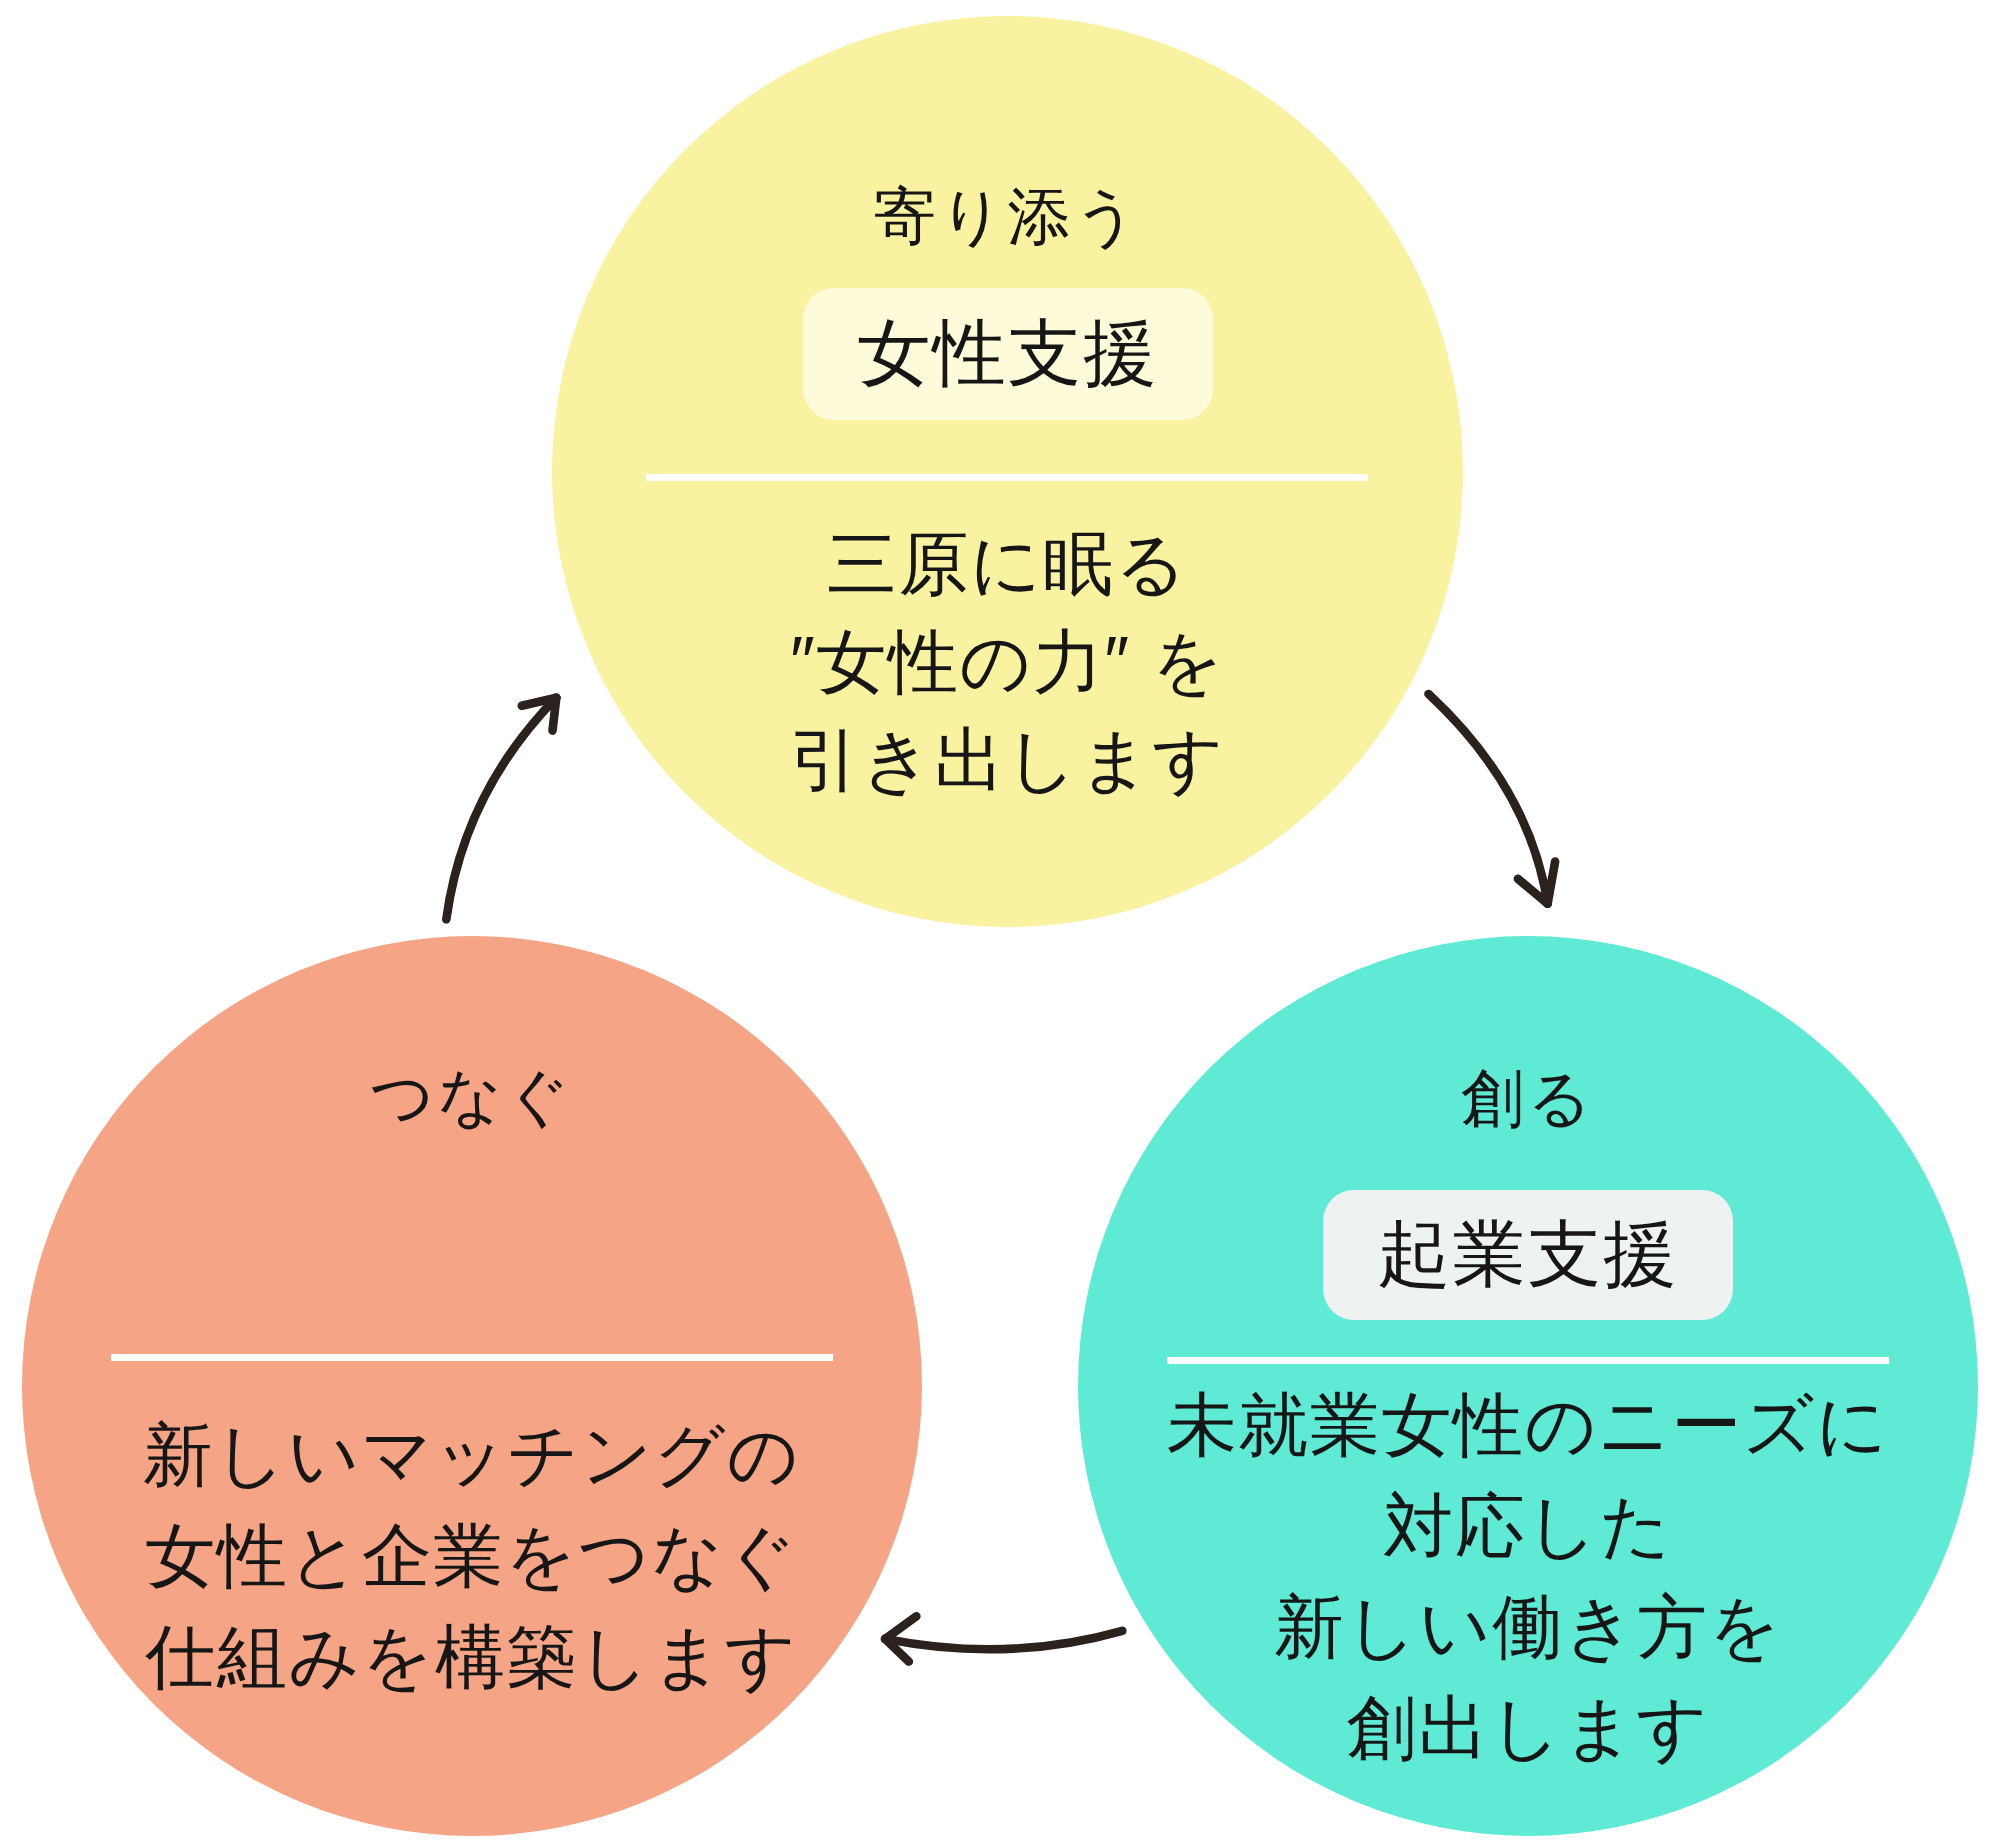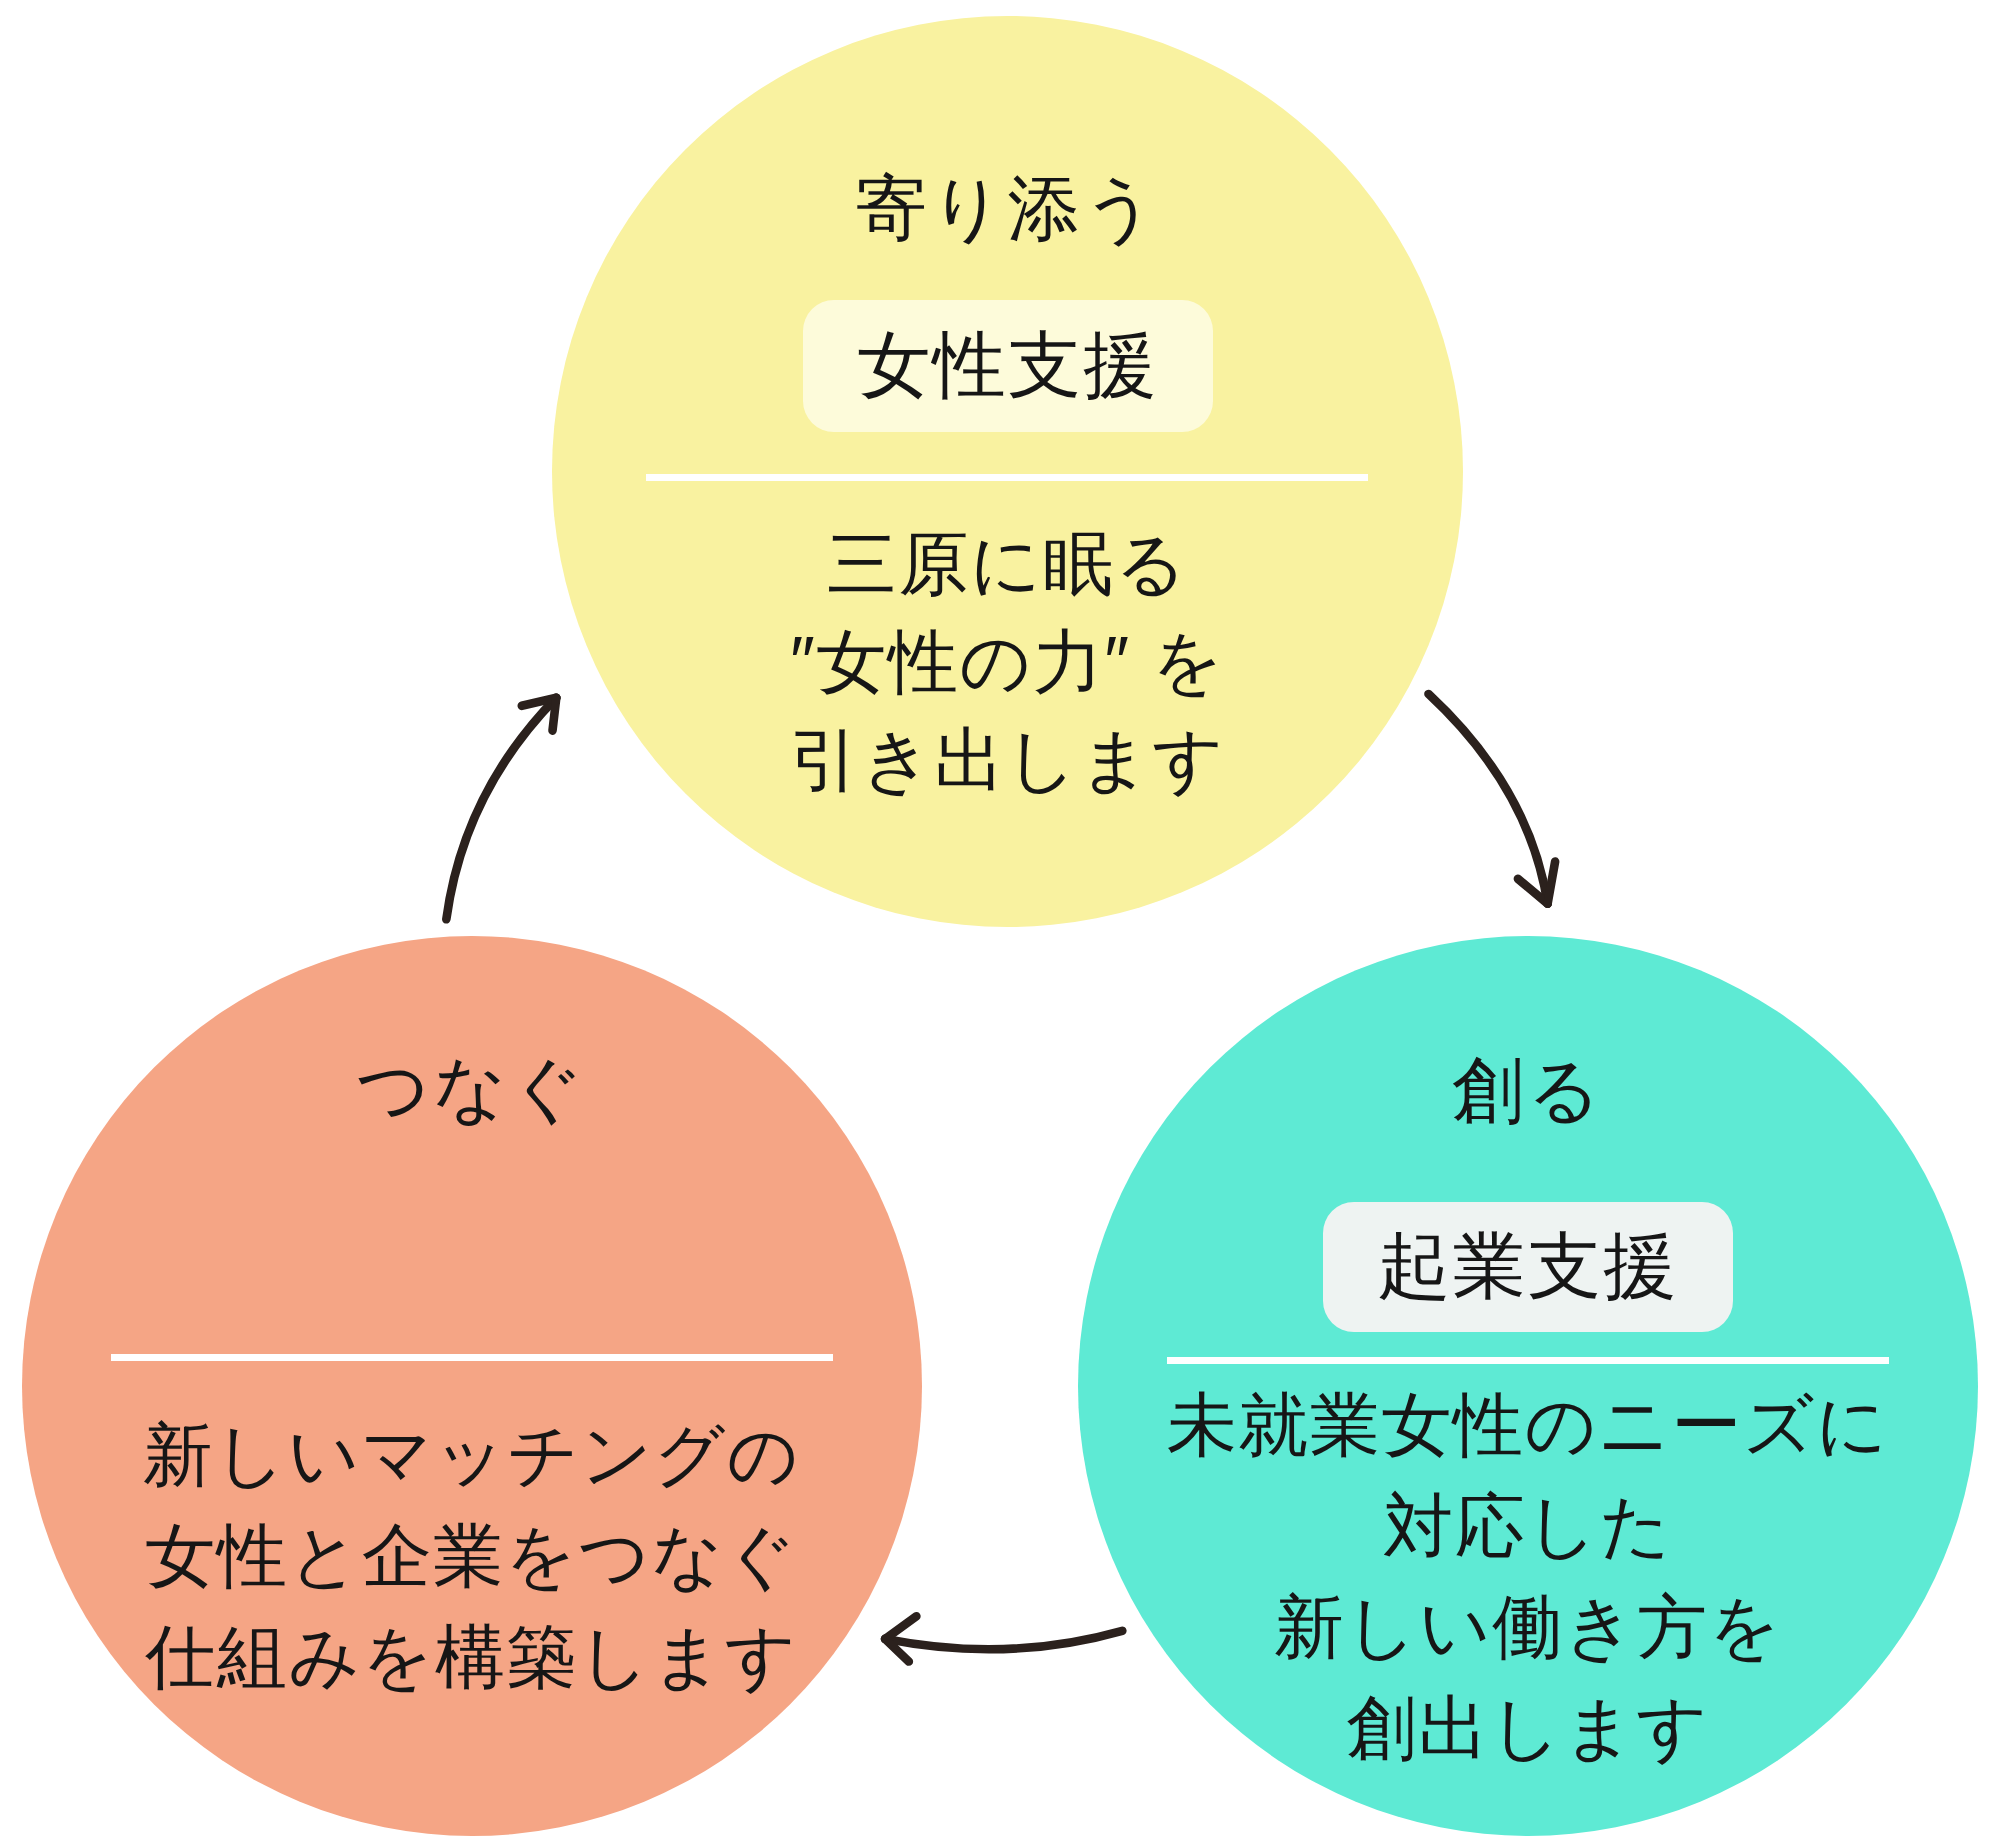--- a/index.html
+++ b/index.html
@@ -28,36 +28,35 @@
     stroke-linecap: round;
     stroke-linejoin: round;
   }
   .circle {
     position: absolute;
     border-radius: 50%;
   }
   .circle .title {
     position: absolute;
     left: 0; right: 0;
-    margin: 8px;
+    margin: 16px;
     text-align: center;
-    font-size: 72px;
+    font-size: 63px;
     line-height: 89px;
     font-weight: 500;
     letter-spacing: 3.2px;
     white-space: nowrap;
   }
   .circle .badge {
     position: absolute;
     width: 410px;
     display: flex;
     align-items: center;
     justify-content: center;
     border-radius: 31px;
-    margin-top: 12px;
   }
   .circle .badge span {
     font-size: 73px;
     letter-spacing: 2.2px;
     white-space: nowrap;
   }
   .circle .divider {
     position: absolute;
     width: 722px;
     height: 7px;

